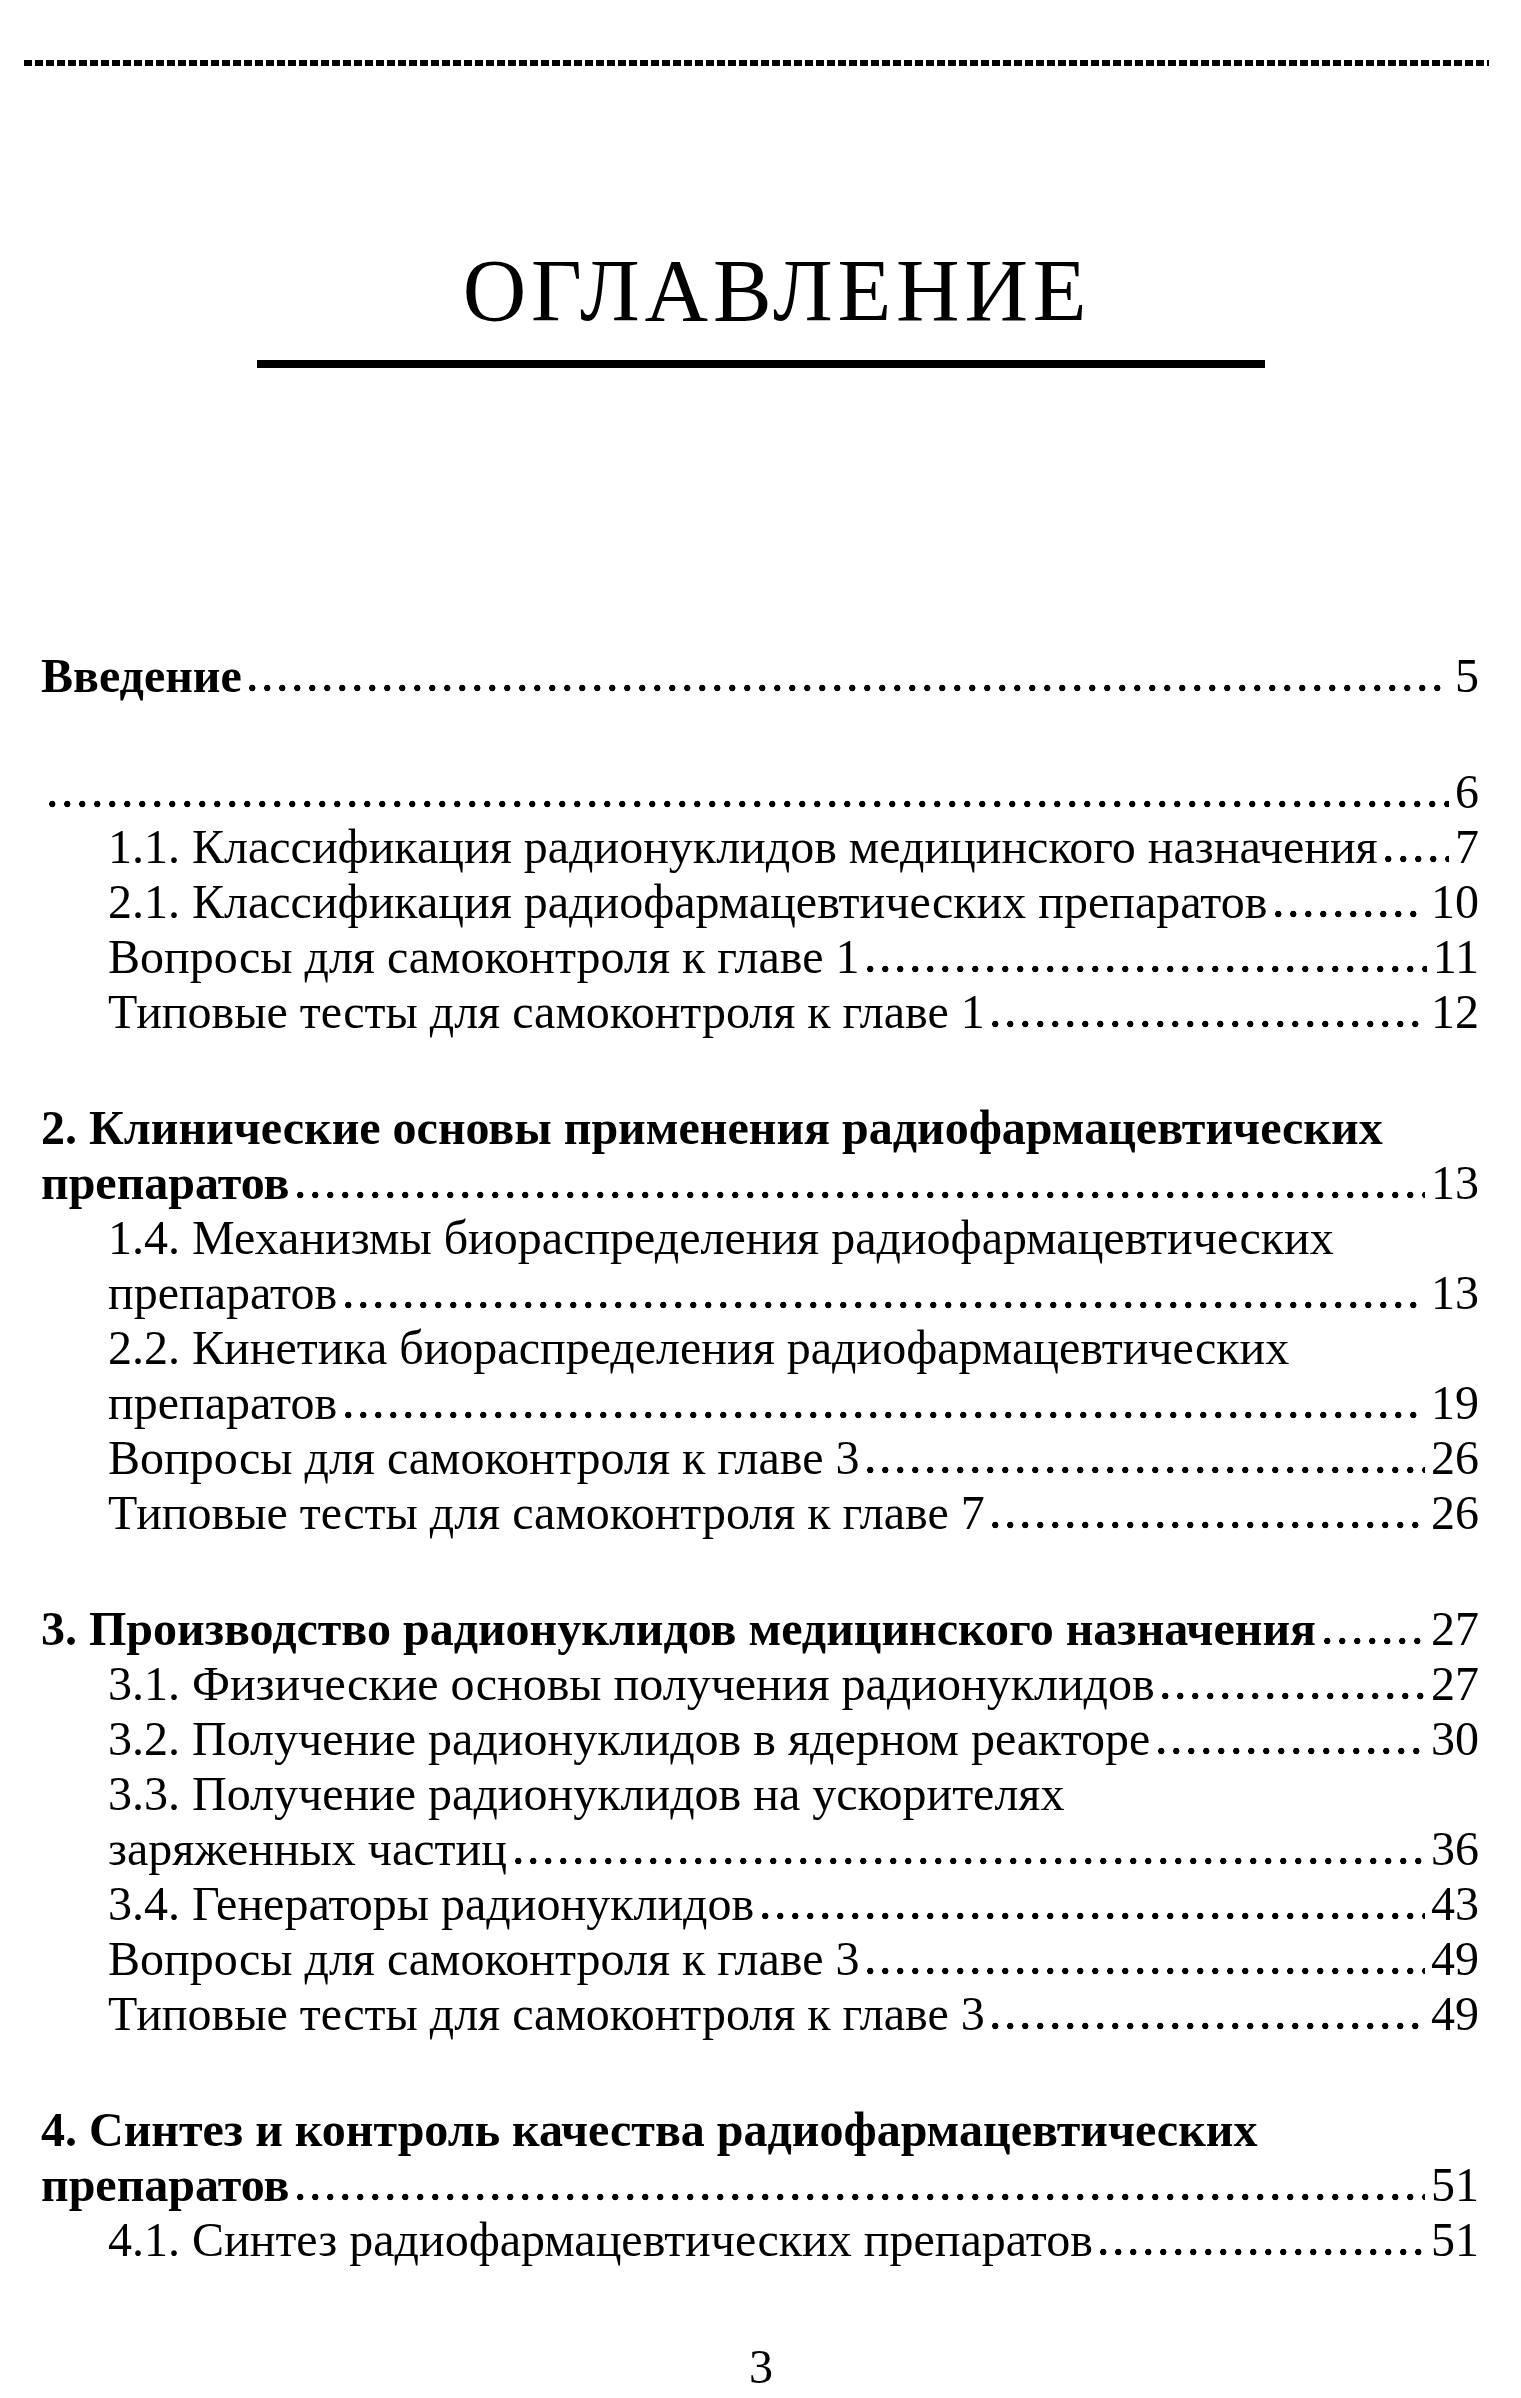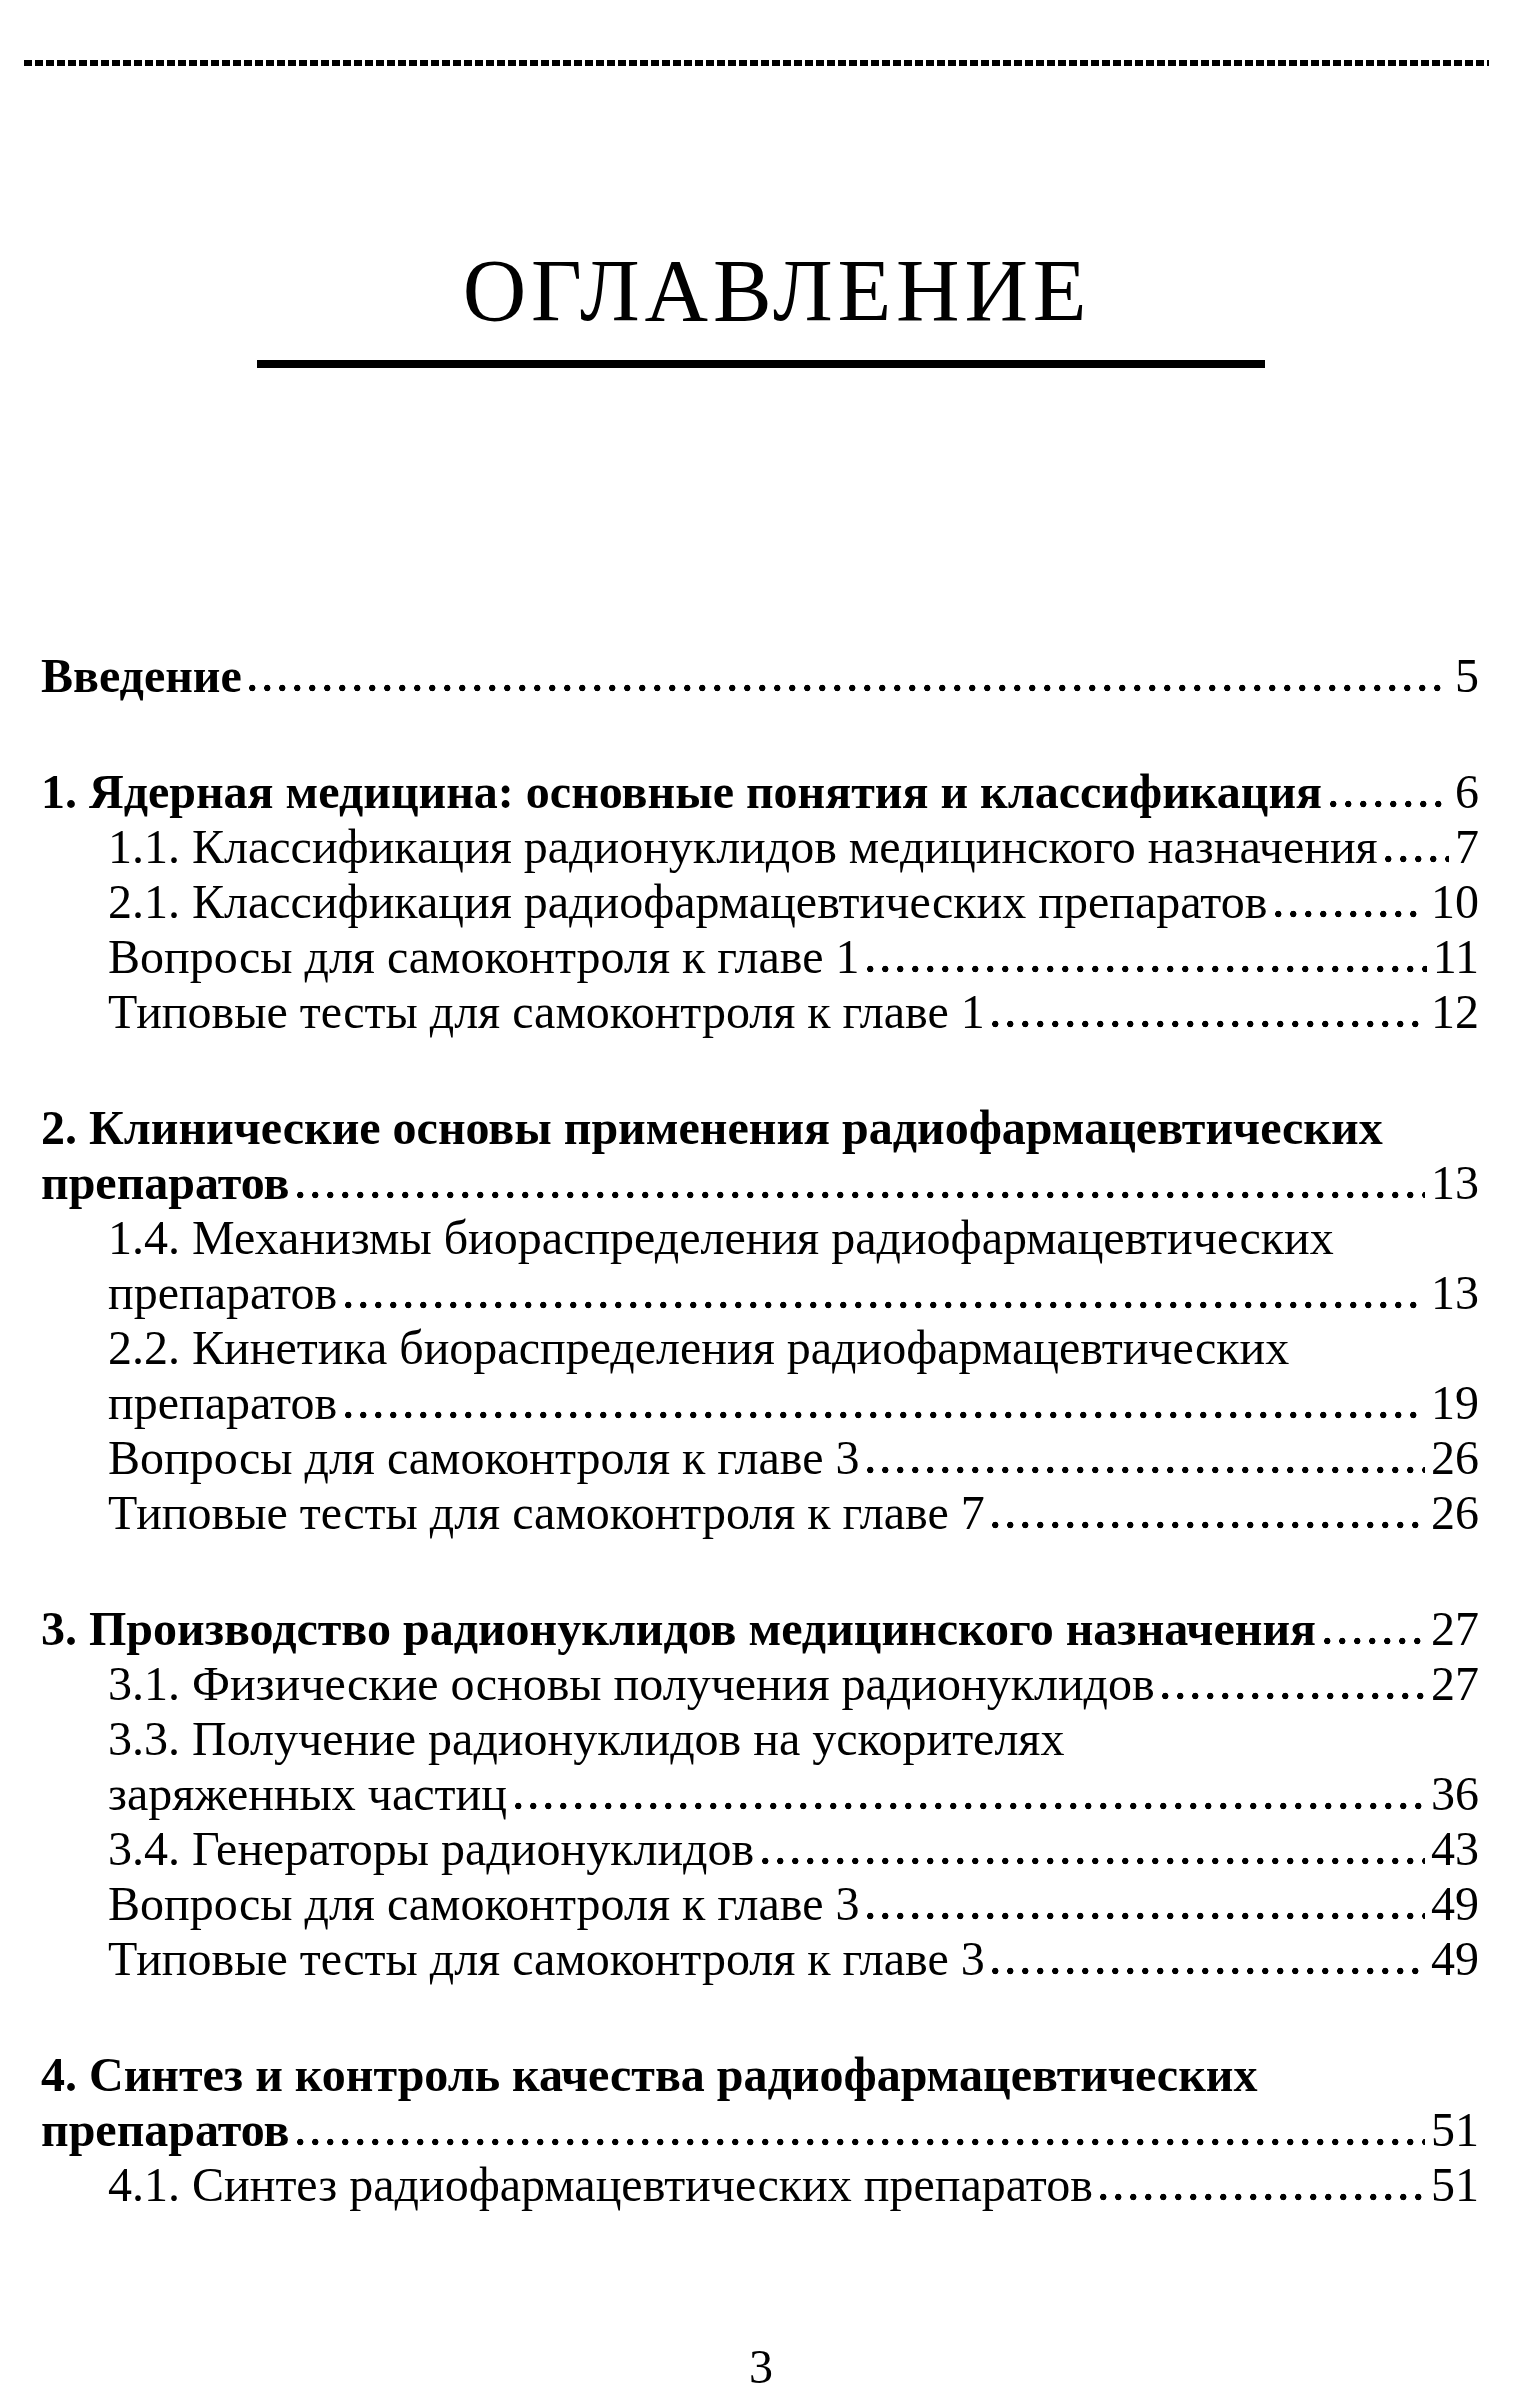--- a/index.html
+++ b/index.html
@@ -100,21 +100,20 @@
   <div class="toc">
       <div class="toc-block">
         <div class="toc-row chapter bold">
           <span class="label">Введение</span>
           <span class="dots"></span>
           <span class="pagenum">5</span>
         </div>
       </div>
       <div class="toc-block">
         <div class="toc-row chapter bold">
-          <span class="label">1. Ядерная медицина: основные понятия и классификация</span>
           <span class="dots"></span>
           <span class="pagenum">6</span>
         </div>
         <div class="toc-row sub">
           <span class="label">1.1. Классификация радионуклидов медицинского назначения</span>
           <span class="dots"></span>
           <span class="pagenum">7</span>
         </div>
         <div class="toc-row sub">
           <span class="label">2.1. Классификация радиофармацевтических препаратов</span>
@@ -171,20 +170,25 @@
       <div class="toc-block">
         <div class="toc-row chapter bold">
           <span class="label">3. Производство радионуклидов медицинского назначения</span>
           <span class="dots"></span>
           <span class="pagenum">27</span>
         </div>
         <div class="toc-row sub">
           <span class="label">3.1. Физические основы получения радионуклидов</span>
           <span class="dots"></span>
           <span class="pagenum">27</span>
+        </div>
+        <div class="toc-row sub">
+          <span class="label">3.2. Получение радионуклидов в ядерном реакторе</span>
+          <span class="dots"></span>
+          <span class="pagenum">30</span>
         </div>
         <div class="toc-row sub">
           <span class="label">3.3. Получение радионуклидов на ускорителях</span>
         </div>
         <div class="toc-row sub">
           <span class="label">заряженных частиц</span>
           <span class="dots"></span>
           <span class="pagenum">36</span>
         </div>
         <div class="toc-row sub">

